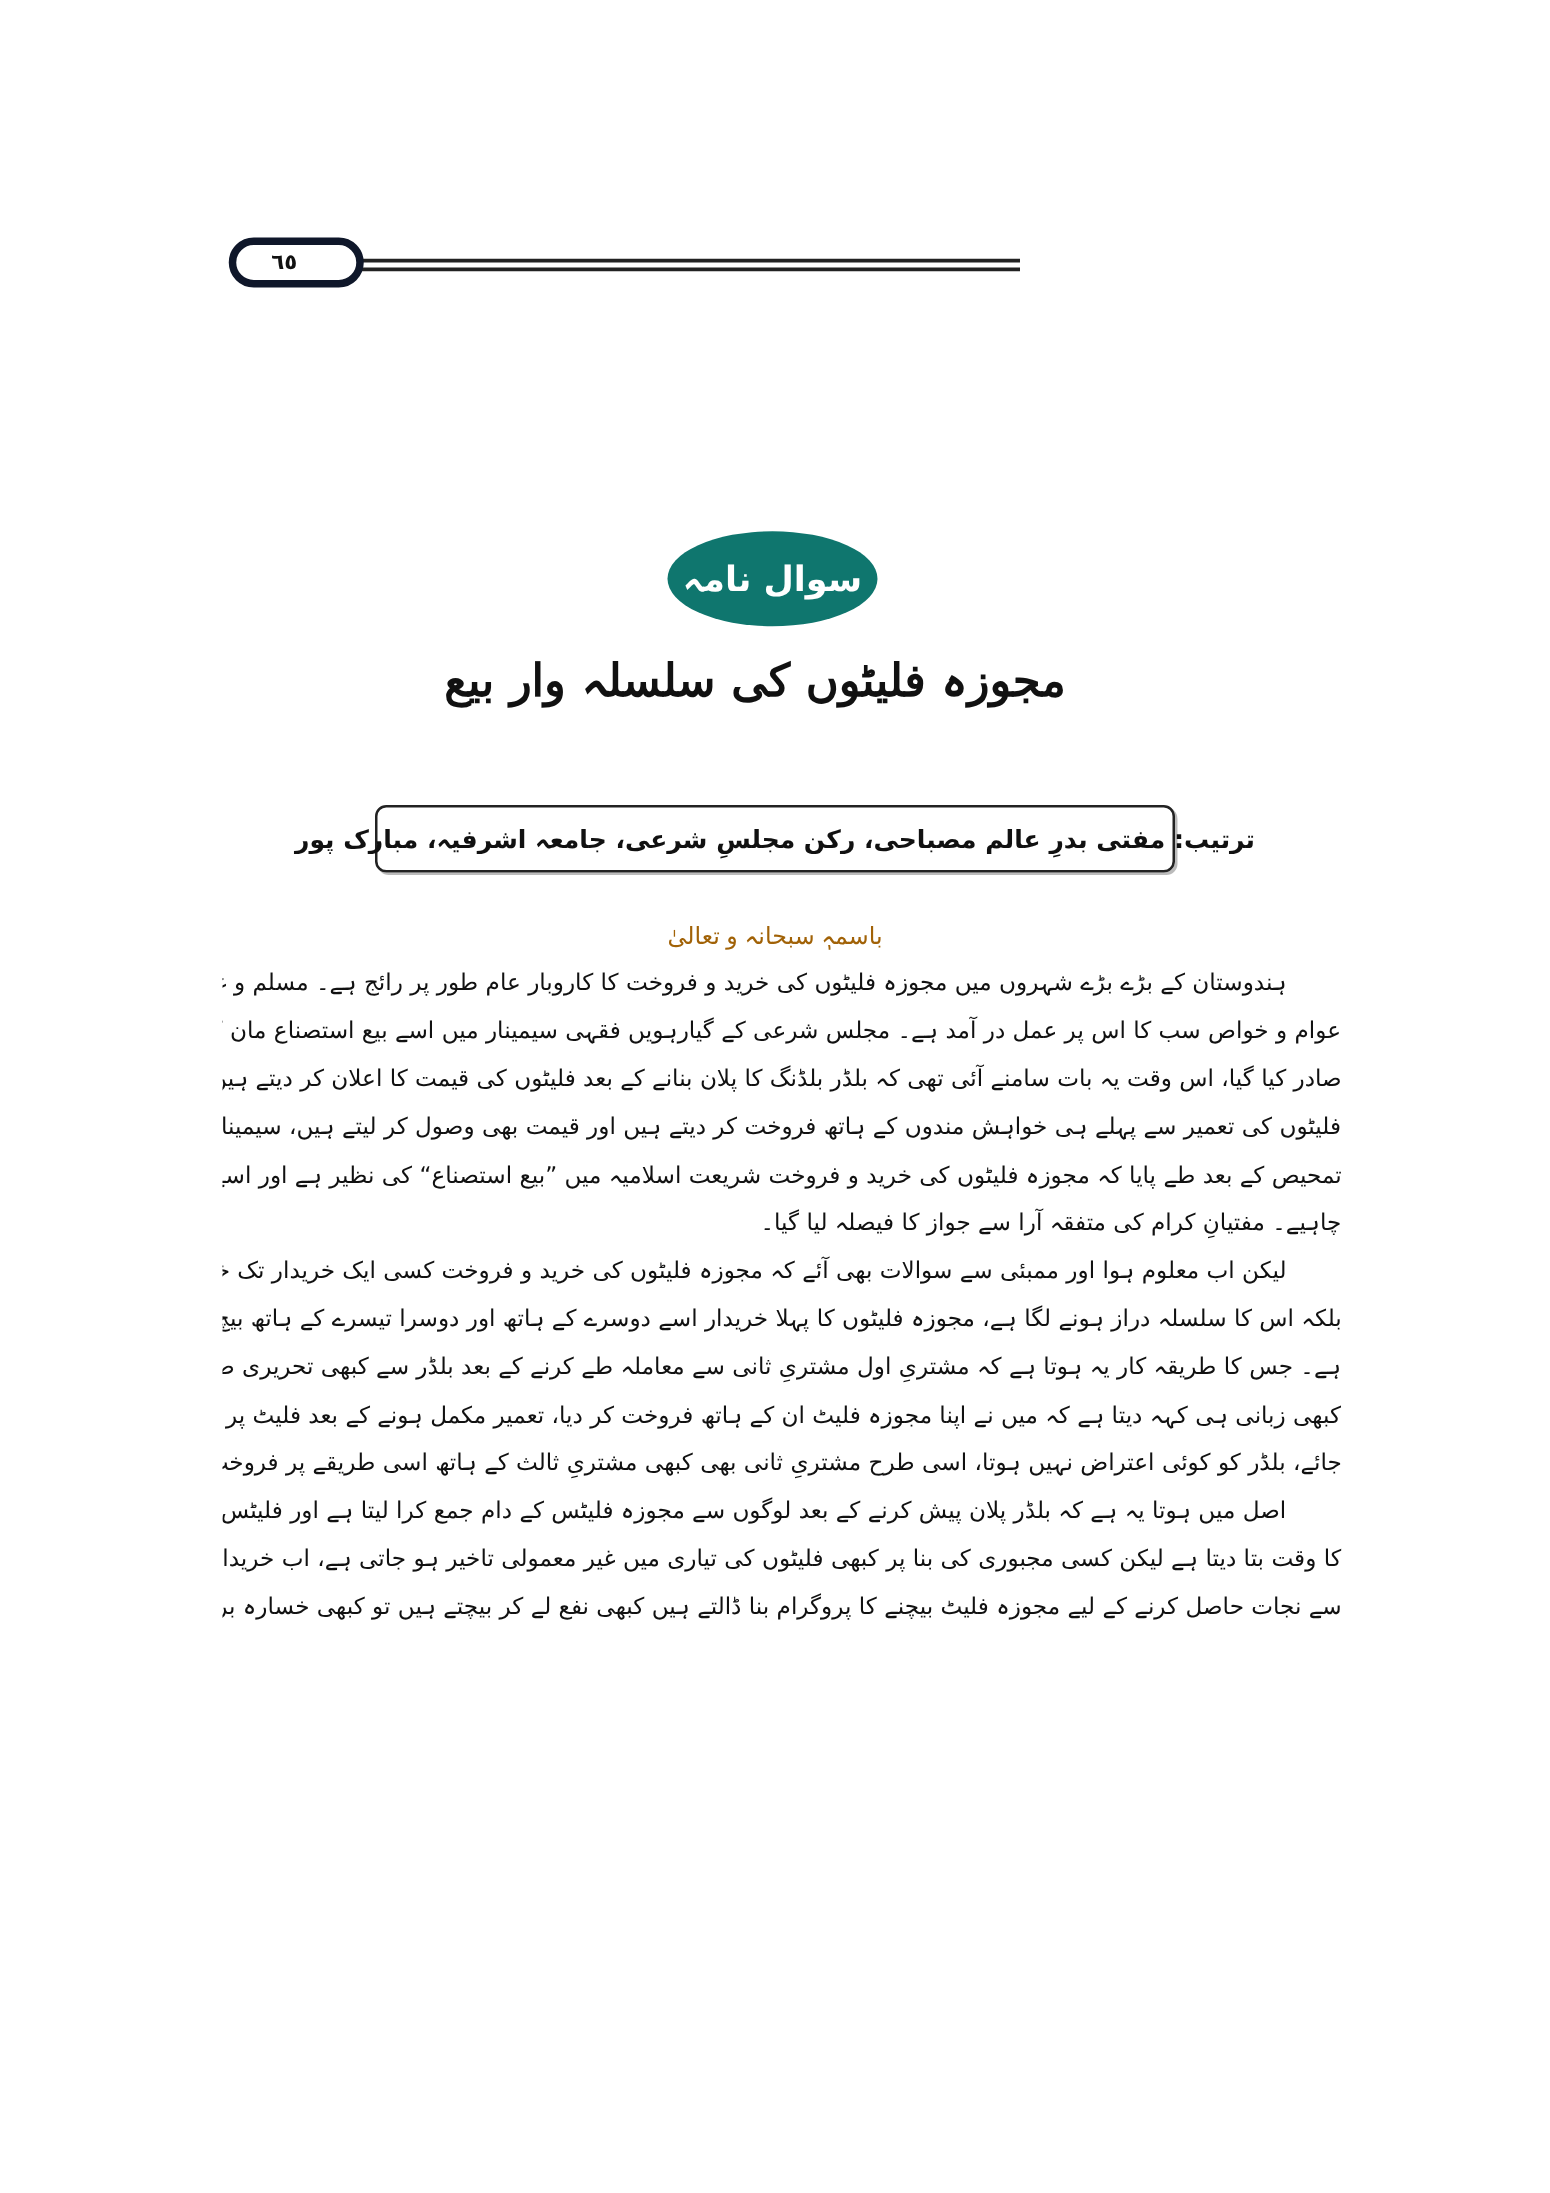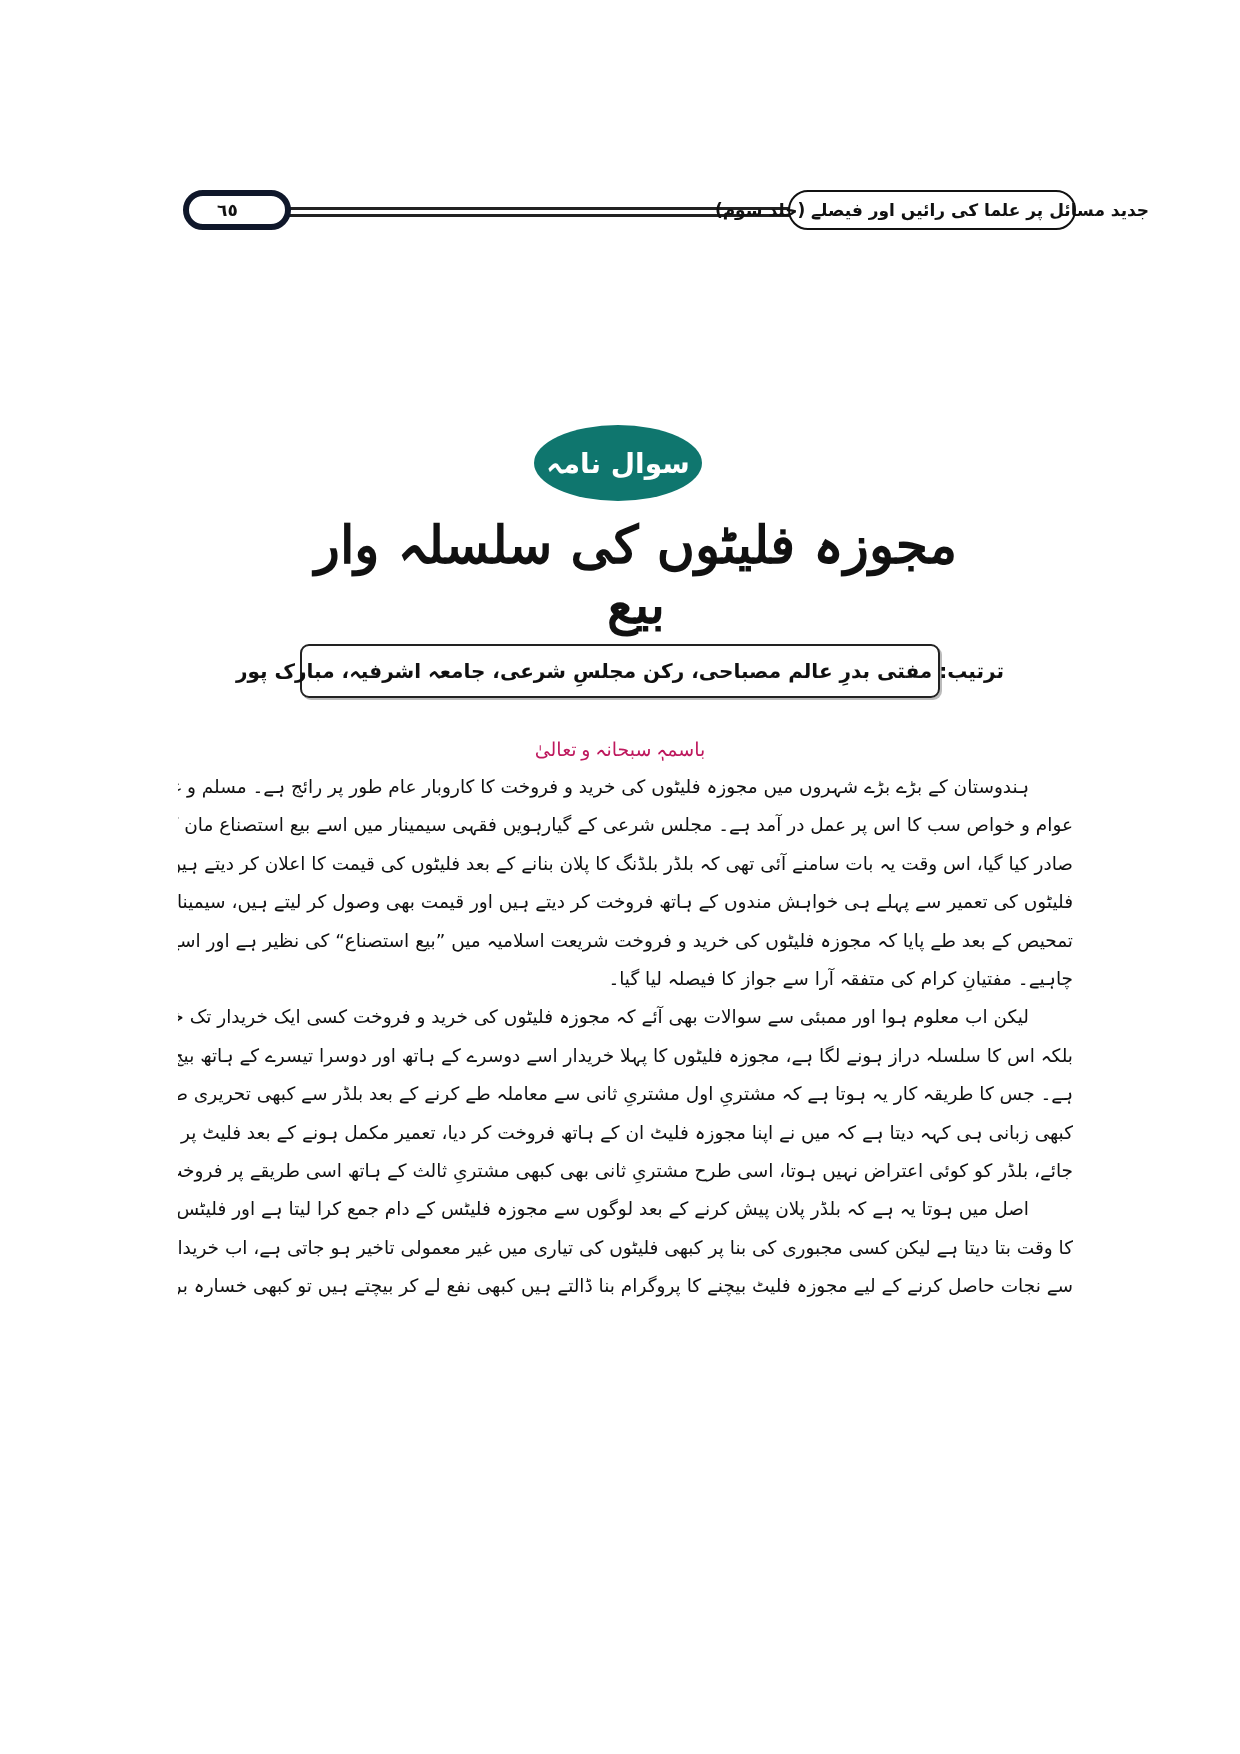--- a/index.html
+++ b/index.html
@@ -85,26 +85,26 @@
       color: #ffffff;
       font-size: 28px;
       font-weight: bold;
       direction: rtl;
     }
 
     
     .doc-title {
       position: absolute;
       top: 515px;
-      left: 286px;
+      left: 254px;
       width: 700px;
       text-align: center;
       direction: rtl;
       font-family: "DejaVu Serif", serif;
-      font-size: 52px;
+      font-size: 36px;
       font-weight: bold;
       line-height: 60px;
     }
 
     
     .compiler-box {
       position: absolute;
       top: 632px;
       left: 300px;
       width: 640px;
@@ -124,24 +124,24 @@
     }
 
     
     .invocation {
       position: absolute;
       top: 736px;
       left: 420px;
       width: 400px;
       text-align: center;
       direction: rtl;
-      font-family: Liberation Serif, serif;
+      font-family: Liberation Sans, sans-serif;
       font-size: 19px;
       line-height: 28px;
-      color: #be185d;
+      color: #a16207;
     }
 
     
     .body-text {
       position: absolute;
       top: 768px;
       left: 178px;
       width: 895px;
       direction: rtl;
       text-align: justify;
@@ -162,21 +162,20 @@
     .body-line.indent {
       padding-right: 44px;
     }
   </style>
 </head>
 <body>
 
 <div class="header">
   <div class="header-rule"></div>
   <div class="page-num-pill">٦٥</div>
-  <div class="book-title-pill">جدید مسائل پر علما کی رائیں اور فیصلے (جلد سوم)</div>
 </div>
 
 <div class="badge-oval">
   <span>سوال نامہ</span>
 </div>
 
 <div class="doc-title">مجوزہ فلیٹوں کی سلسلہ وار بیع</div>
 
 <div class="compiler-box">
   <span>ترتیب: مفتی بدرِ عالم مصباحی، رکن مجلسِ شرعی، جامعہ اشرفیہ، مبارک پور</span>

